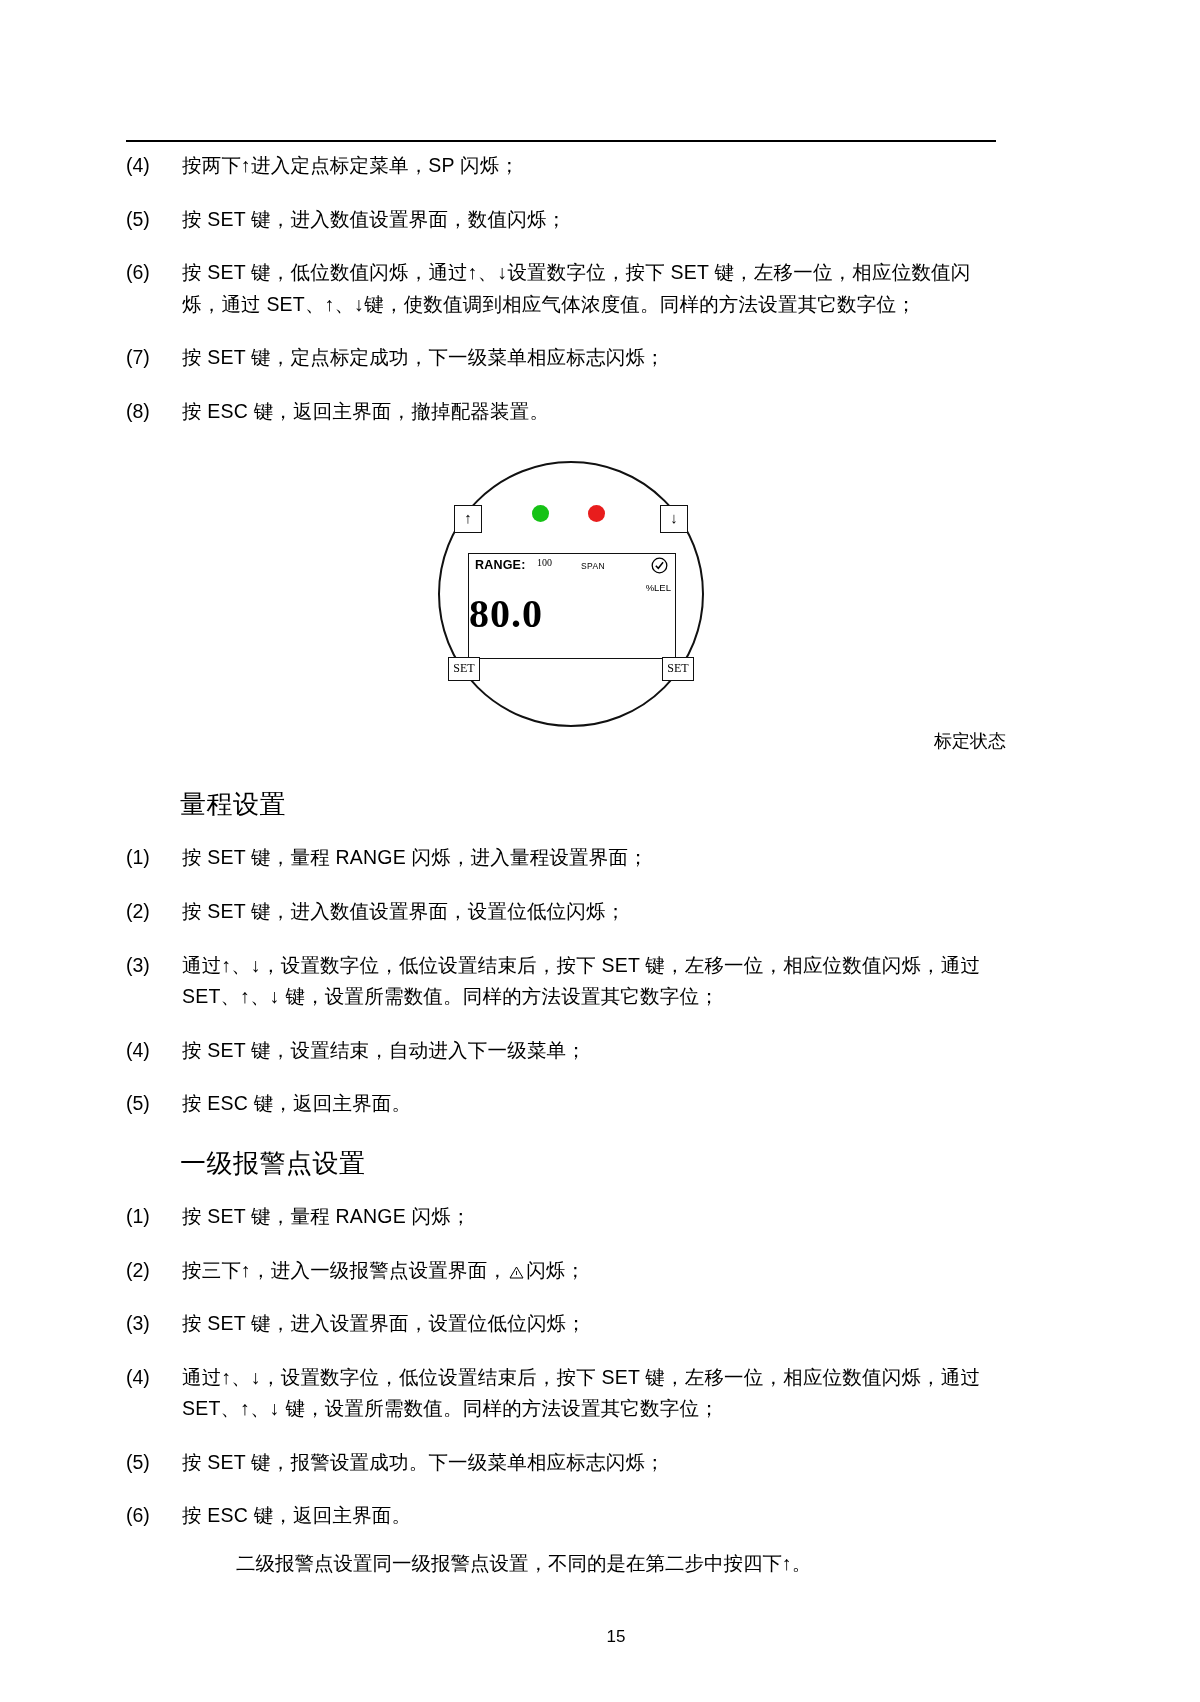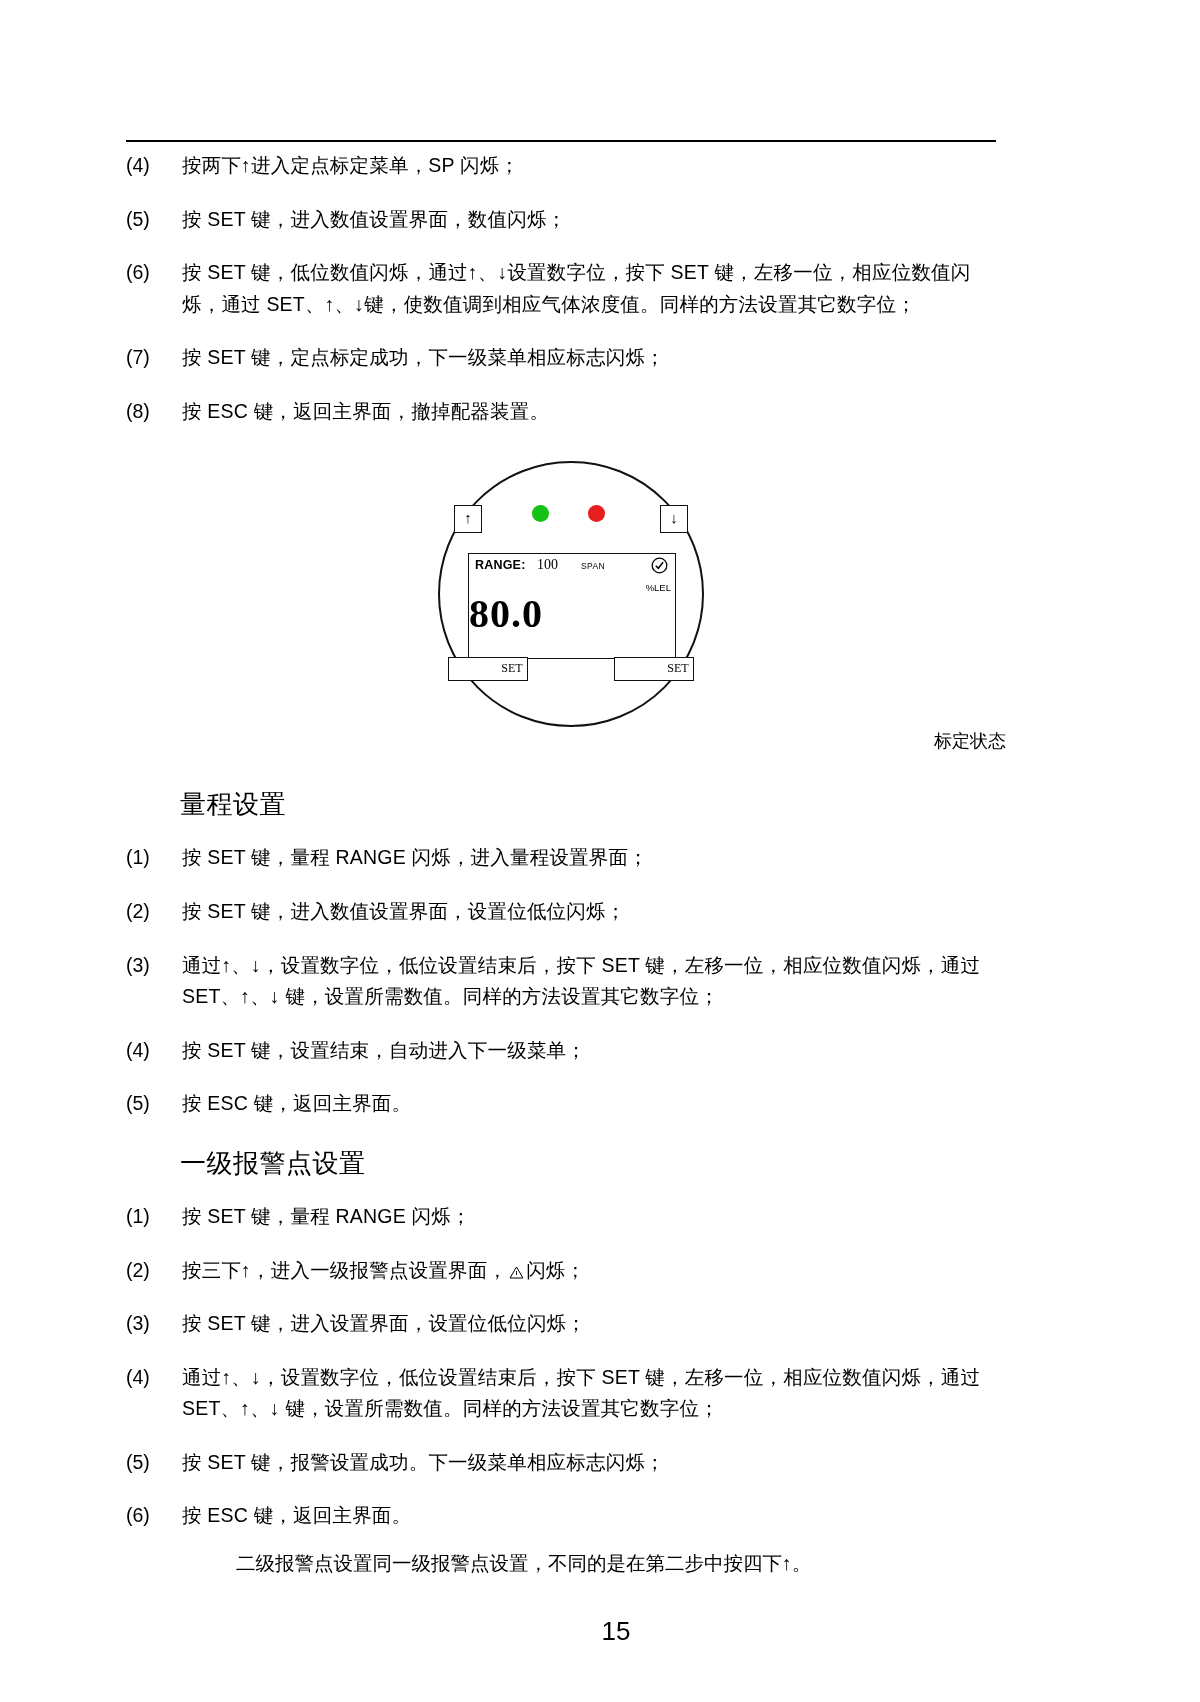--- a/index.html
+++ b/index.html
@@ -107,21 +107,20 @@
   .set-btn {
     position: absolute;
     width: 30px;
     height: 22px;
     border: 1px solid #111;
     font-size: 12px;
     line-height: 20px;
     text-align: center;
     font-family: "Liberation Serif", serif;
     background: #fff;
-    padding-left: 48px;
   }
   .set-left  { left: 8px;  bottom: 44px; }
   .set-right { right: 8px; bottom: 44px; }
   .screen {
     position: absolute;
     left: 28px;
     top: 78px;
     width: 206px;
     height: 104px;
     border: 1px solid #111;
@@ -133,21 +132,21 @@
     left: 6px;
     top: 4px;
     font-size: 12.5px;
     font-weight: bold;
     letter-spacing: 0.2px;
   }
   .screen .range-val {
     position: absolute;
     left: 68px;
     top: 3px;
-    font-size: 14px;
+    font-size: 10px;
     font-family: "Liberation Serif", serif;
   }
   .screen .span-lbl {
     position: absolute;
     left: 112px;
     top: 7px;
     font-size: 8.5px;
     letter-spacing: 0.4px;
   }
   .screen .check-icon {
@@ -194,21 +193,21 @@
     height: 13px;
     vertical-align: -2px;
     margin: 0 2px;
   }
   .page-number {
     position: absolute;
     left: 0;
     right: 0;
     bottom: 55px;
     text-align: center;
-    font-size: 26px;
+    font-size: 17px;
     padding-left: 32px;
   }
 </style>
 </head>
 <body>
 
 <div class="page">
 
   <div class="top-rule"></div>
 

